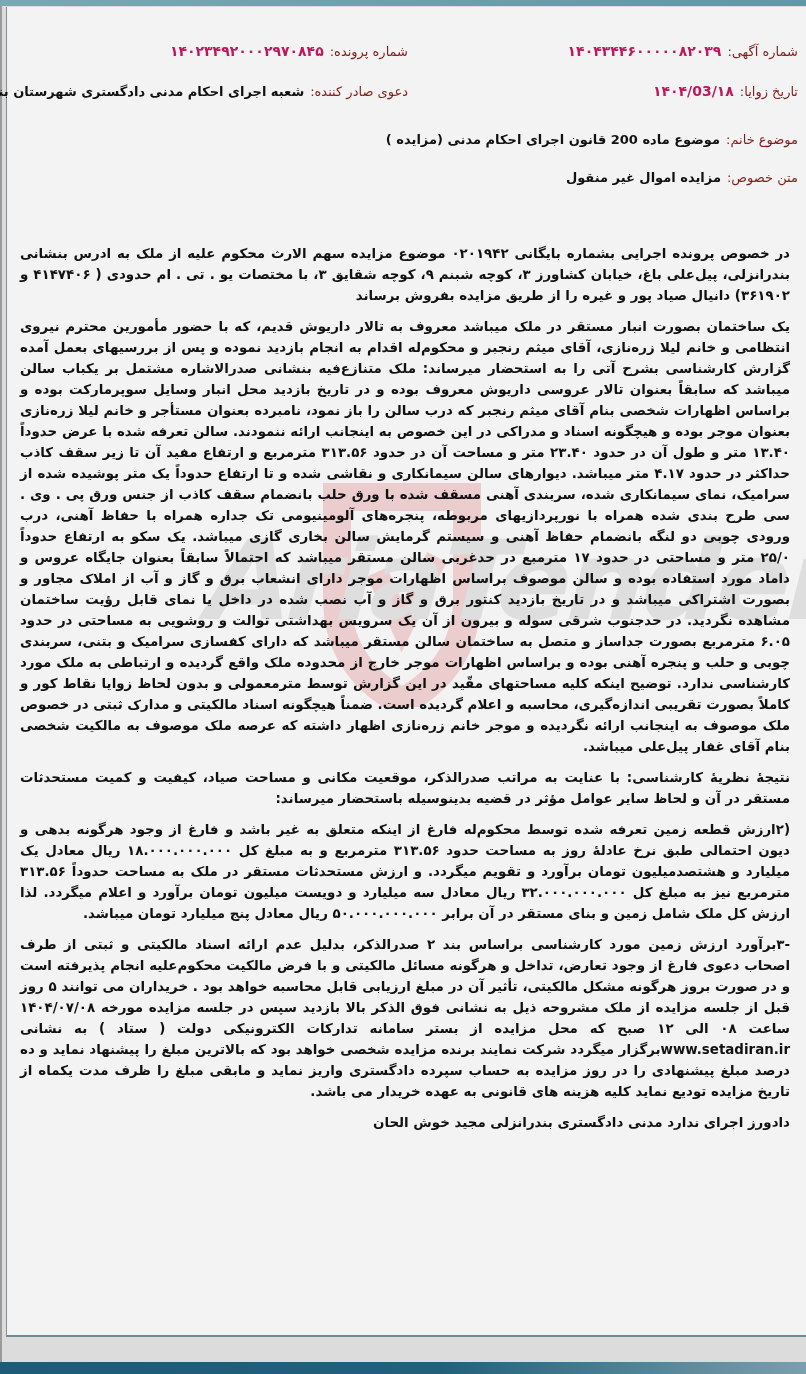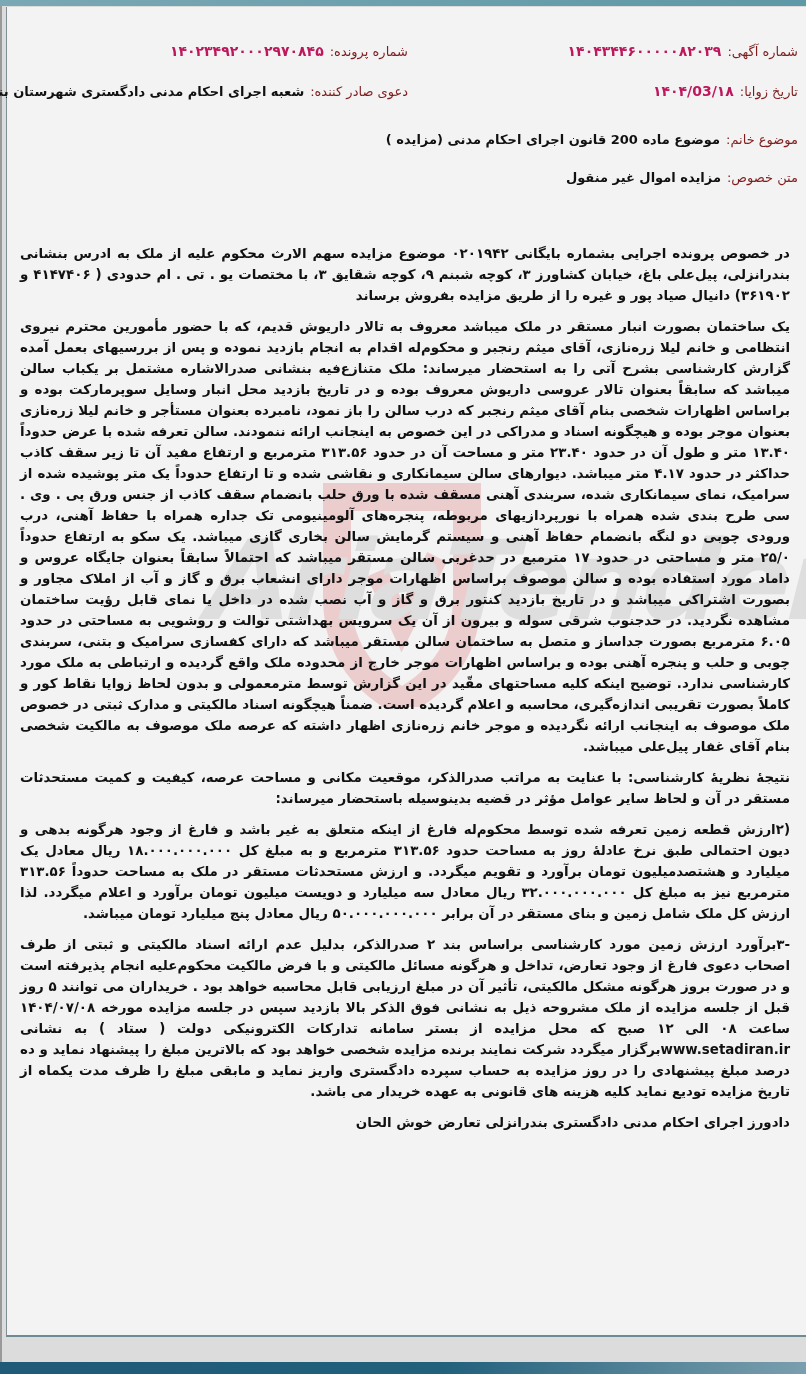--- a/index.html
+++ b/index.html
@@ -96,22 +96,22 @@
       <svg width="170" height="230" viewBox="0 0 170 230">
         <path d="M20 20 L150 20 L150 120 Q150 190 85 225 Q20 190 20 120 Z" fill="none" stroke="#e0898b" stroke-width="28"></path>
         <path d="M60 95 L85 150 L120 80" fill="none" stroke="#e0898b" stroke-width="22"></path>
       </svg>
       <span class="wm-text">AriaTender.net</span>
     </div>
 
     <div class="body-text" style="top:196px;margin-top:40px;">
       <p>در خصوص پرونده اجرایی بشماره بایگانی ۰۲۰۱۹۴۲ موضوع مزایده  سهم الارث محکوم علیه از ملک به ادرس بنشانی بندرانزلی، پیل‌علی باغ، خیابان کشاورز ۳، کوچه شبنم ۹، کوچه شقایق ۳، با مختصات یو . تی . ام حدودی ( ۴۱۴۷۴۰۶ و ۳۶۱۹۰۲) دانیال صیاد پور و غیره را از طریق مزایده بفروش برساند</p>
       <p>یک ساختمان بصورت انبار مستقر در ملک میباشد معروف به تالار داریوش قدیم، که با حضور مأمورین محترم نیروی انتظامی و خانم لیلا زره‌نازی، آقای میثم رنجبر و محکوم‌له اقدام به انجام بازدید نموده و پس از بررسیهای بعمل آمده گزارش کارشناسی بشرح آتی را به استحضار میرساند: ملک متنازع‌فیه بنشانی صدرالاشاره مشتمل بر یکباب سالن میباشد که سابقاً بعنوان تالار عروسی داریوش معروف بوده و در تاریخ بازدید محل انبار وسایل سوپرمارکت بوده و براساس اظهارات شخصی بنام آقای میثم رنجبر که درب سالن را باز نمود، نامبرده بعنوان مستأجر و خانم لیلا زره‌نازی بعنوان موجر بوده و هیچگونه اسناد و مدراکی در این خصوص به اینجانب ارائه ننمودند. سالن تعرفه شده با عرض حدوداً ۱۳.۴۰ متر و طول آن در حدود ۲۳.۴۰ متر و مساحت آن در حدود ۳۱۳.۵۶ مترمربع و ارتفاع مفید آن تا زیر سقف کاذب حداکثر در حدود ۴.۱۷ متر میباشد. دیوارهای سالن سیمانکاری و نقاشی شده و تا ارتفاع حدوداً یک متر پوشیده شده از سرامیک، نمای سیمانکاری شده، سربندی آهنی مسقف شده با ورق حلب بانضمام سقف کاذب از جنس ورق پی . وی . سی طرح بندی شده همراه با نورپردازیهای مربوطه، پنجره‌های آلومینیومی تک جداره همراه با حفاظ آهنی، درب ورودی چوبی دو لنگه بانضمام حفاظ آهنی و سیستم گرمایش سالن بخاری گازی میباشد. یک سکو به ارتفاع حدوداً ۲۵/۰ متر و مساحتی در حدود ۱۷ مترمبع در حدغربی سالن مستقر میباشد که احتمالاً سابقاً بعنوان جایگاه عروس و داماد مورد استفاده بوده و سالن موصوف براساس اظهارات موجر دارای انشعاب برق و گاز و آب از املاک مجاور و بصورت اشتراکی میباشد و در تاریخ بازدید کنتور برق و گاز و آب نصب شده در داخل یا نمای قابل رؤیت ساختمان مشاهده نگردید. در حدجنوب شرقی سوله و بیرون از آن یک سرویس بهداشتی توالت و روشویی به مساحتی در حدود ۶.۰۵ مترمربع بصورت جداساز و متصل به ساختمان سالن مستقر میباشد که دارای کفسازی سرامیک و بتنی، سربندی چوبی و حلب و پنجره آهنی بوده و براساس اظهارات موجر خارج از محدوده ملک واقع گردیده و ارتباطی به ملک مورد کارشناسی ندارد. توضیح اینکه کلیه مساحتهای مقّید در این گزارش توسط مترمعمولی و بدون لحاظ زوایا نقاط کور و کاملاً بصورت تقریبی اندازه‌گیری، محاسبه و اعلام گردیده است. ضمناً هیچگونه اسناد مالکیتی و مدارک ثبتی در خصوص ملک موصوف به اینجانب ارائه نگردیده و موجر خانم زره‌نازی اظهار داشته که عرصه ملک موصوف به مالکیت شخصی بنام آقای غفار پیل‌علی میباشد.</p>
-      <p>نتیجهٔ نظریهٔ کارشناسی: با عنایت به مراتب صدرالذکر، موقعیت مکانی و مساحت عرصه، کیفیت و کمیت مستحدثات مستقر در آن و لحاظ سایر عوامل مؤثر در قضیه بدینوسیله باستحضار میرساند:</p>
+      <p>نتیجهٔ نظریهٔ کارشناسی: با عنایت به مراتب صدرالذکر، موقعیت مکانی و مساحت صیاد، کیفیت و کمیت مستحدثات مستقر در آن و لحاظ سایر عوامل مؤثر در قضیه بدینوسیله باستحضار میرساند:</p>
       <p>(۲ارزش قطعه زمین تعرفه شده توسط محکوم‌له فارغ از اینکه متعلق به غیر باشد و فارغ از وجود هرگونه بدهی و دیون احتمالی طبق نرخ عادلهٔ روز به مساحت حدود ۳۱۳.۵۶ مترمربع و به مبلغ کل ۱۸.۰۰۰.۰۰۰.۰۰۰ ریال معادل یک میلیارد و هشتصدمیلیون تومان برآورد و تقویم میگردد. و ارزش مستحدثات مستقر در ملک به مساحت حدوداً ۳۱۳.۵۶ مترمربع نیز به مبلغ کل ۳۲.۰۰۰.۰۰۰.۰۰۰ ریال معادل سه میلیارد و دویست میلیون تومان برآورد و اعلام میگردد. لذا ارزش کل ملک شامل زمین و بنای مستقر در آن برابر ۵۰.۰۰۰.۰۰۰.۰۰۰ ریال معادل پنج میلیارد تومان میباشد.</p>
       <p>-۳برآورد ارزش زمین مورد کارشناسی براساس بند ۲ صدرالذکر، بدلیل عدم ارائه اسناد مالکیتی و ثبتی از طرف اصحاب دعوی فارغ از وجود تعارض، تداخل و هرگونه مسائل مالکیتی و با فرض مالکیت محکوم‌علیه انجام پذیرفته است و در صورت بروز هرگونه مشکل مالکیتی، تأثیر آن در مبلغ ارزیابی قابل محاسبه خواهد بود . خریداران می توانند ۵ روز قبل از جلسه مزایده از ملک مشروحه ذیل به نشانی فوق الذکر بالا بازدید  سپس در جلسه مزایده مورخه   ۱۴۰۴/۰۷/۰۸ ساعت ۰۸ الی ۱۲ صبح که محل مزایده از بستر سامانه تدارکات الکترونیکی دولت ( ستاد ) به نشانی  www.setadiran.irبرگزار میگردد شرکت نمایند  برنده مزایده شخصی خواهد بود که بالاترین مبلغ را پیشنهاد نماید و ده درصد مبلغ پیشنهادی را در روز مزایده به حساب سپرده دادگستری واریز  نماید و مابقی مبلغ را ظرف مدت یکماه از تاریخ مزایده تودیع نماید کلیه هزینه های قانونی به عهده خریدار می باشد.</p>
-      <p>دادورز اجرای احکام مدنی دادگستری بندرانزلی   تعارض خوش الحان</p>
+      <p>دادورز اجرای ندارد مدنی دادگستری بندرانزلی   مجید خوش الحان</p>
     </div>
 
   </div>
 </div>
 
 <div class="bottom-bar"></div>
 
 </body></html>

